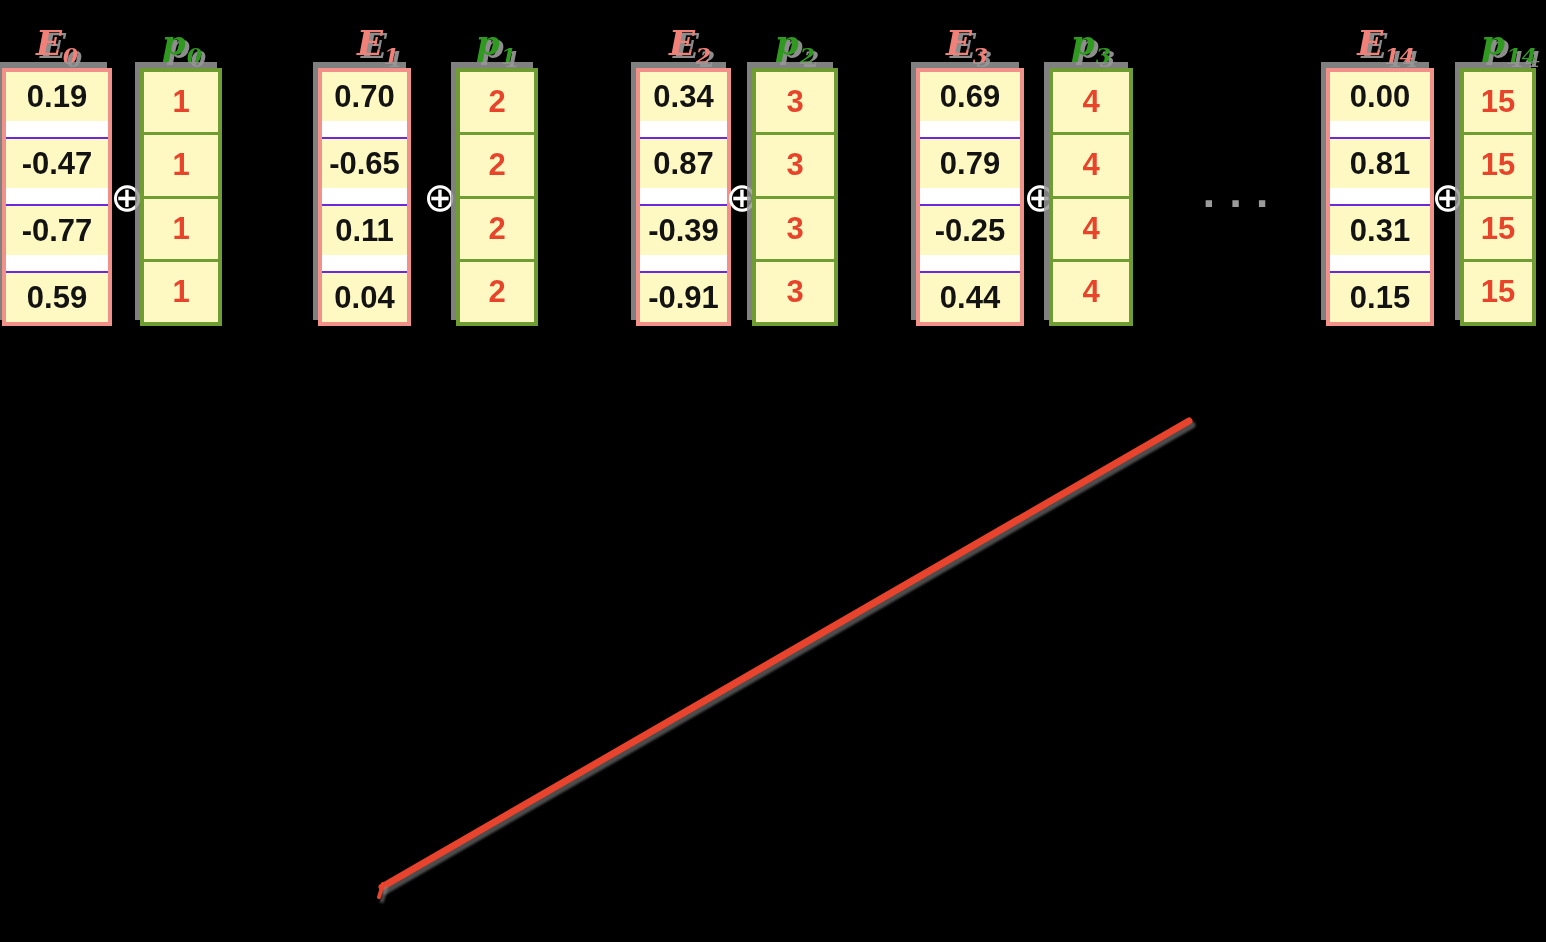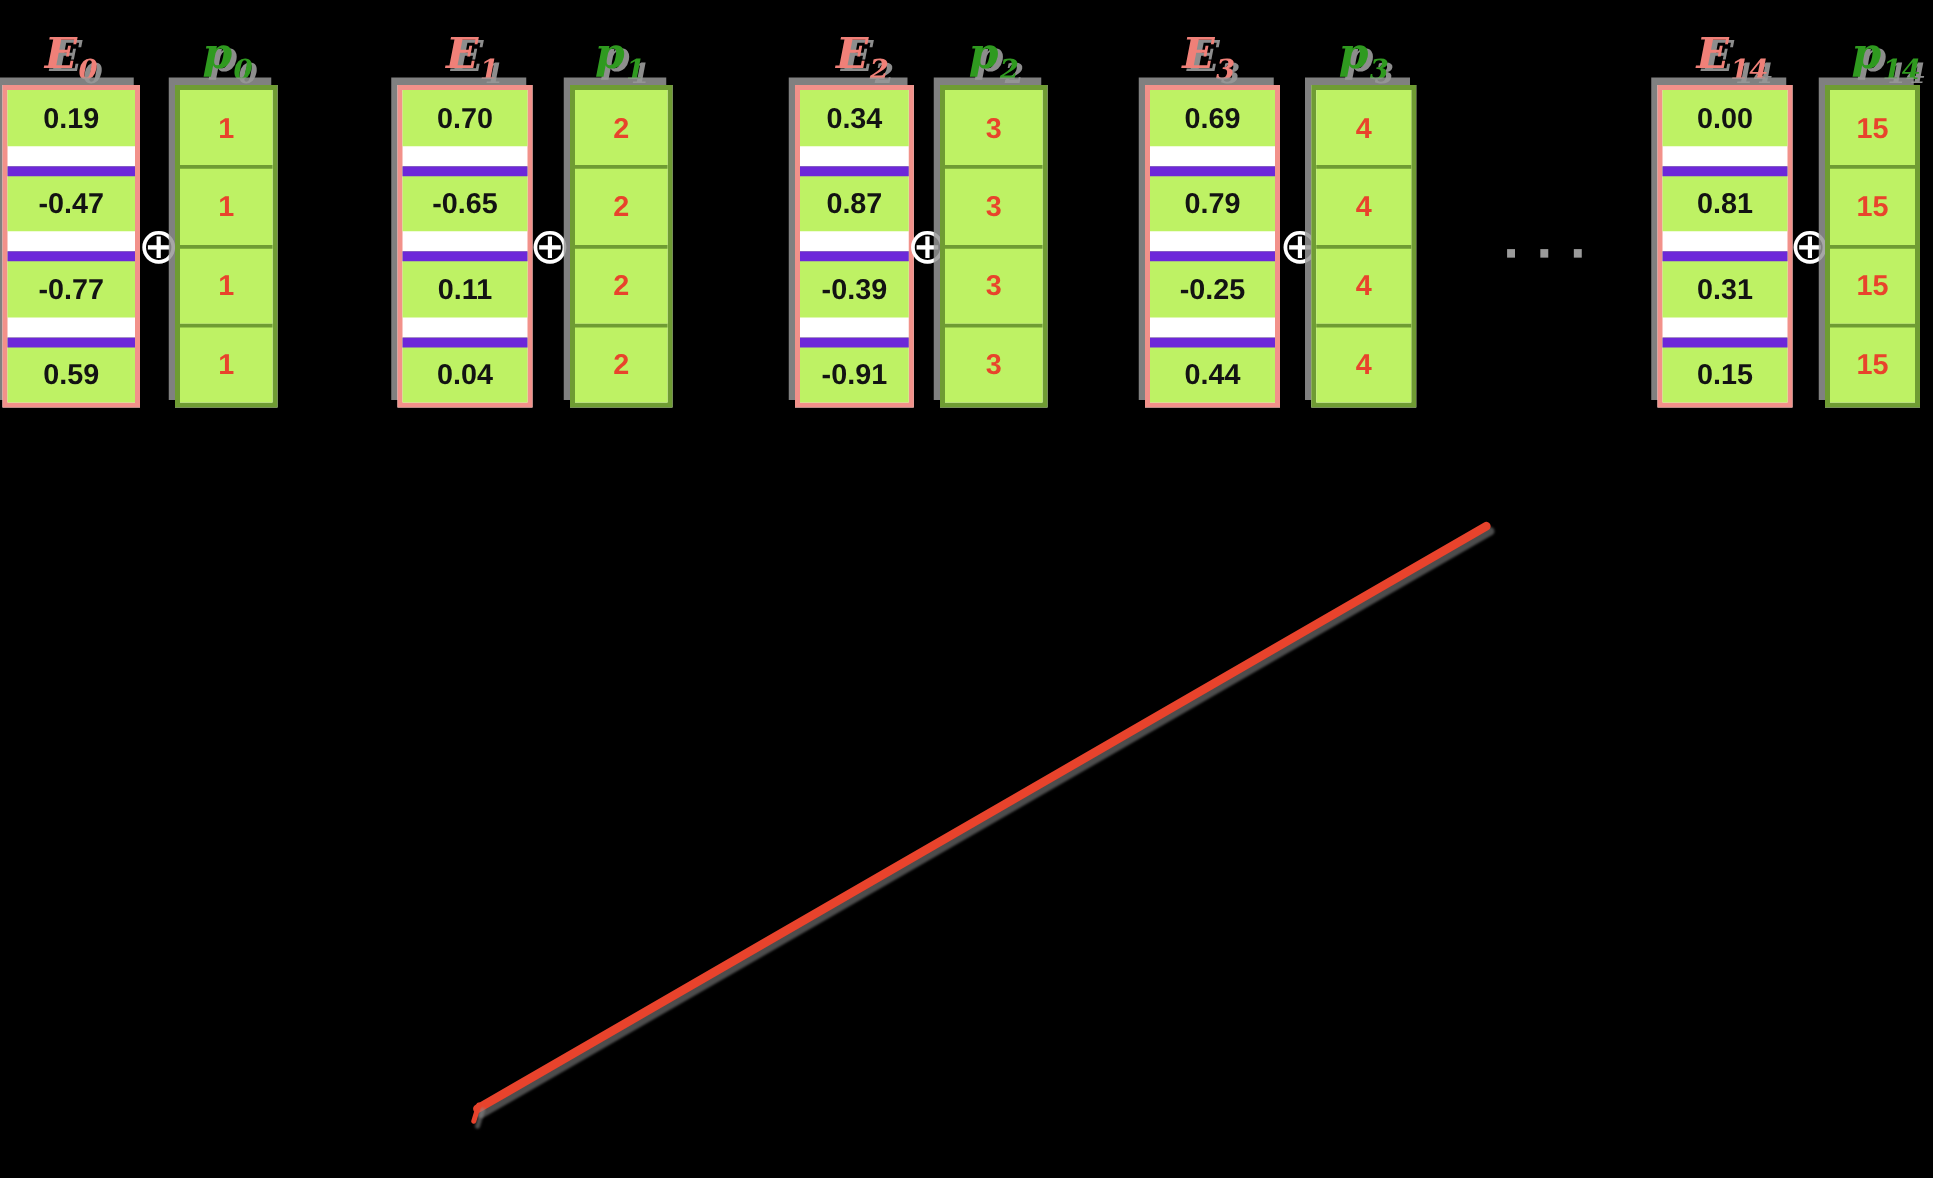--- a/index.html
+++ b/index.html
@@ -10,23 +10,23 @@
   
   .col{
     position:absolute;top:68px;height:258px;background:#fff;
     display:flex;flex-direction:column;box-sizing:border-box;
     box-shadow:-5px -6px 0 rgba(150,150,150,0.85);
   }
   .col.e{border:4px solid #f2918a;}
   .col.p{border:4px solid #6f9c33;}
   .cell{
     flex:1;display:flex;align-items:center;justify-content:center;
-    font-weight:bold;font-size:23px;color:#131313;background:#bef264;
+    font-weight:bold;font-size:31px;color:#131313;background:#fef9c3;
   }
-  .col.e .cell + .cell{border-top:8px solid #6d28d9;margin-top:16px;}
+  .col.e .cell + .cell{border-top:2px solid #6d28d9;margin-top:16px;}
   .col.p .cell + .cell{border-top:3px solid #6f9c33;}
   .col.p .cell{color:#e8442c;}
   
   .hdr{
     position:absolute;top:6px;height:44px;transform:translateX(-50%);
     font-family:"DejaVu Serif",serif;font-style:italic;font-weight:bold;
     white-space:nowrap;text-shadow:4px 3px 0 #8d8d8d;line-height:44px;margin-top:15px;
   }
   .hdr .base{font-size:34px;}
   .hdr .sub{font-size:22px;vertical-align:-9px;margin-left:1px;}
@@ -64,21 +64,21 @@
   <div class="op" style="left:127px">⊕</div>
   <div class="col p" style="left:140px;width:82px">
     <div class="cell">1</div>
     <div class="cell">1</div>
     <div class="cell">1</div>
     <div class="cell">1</div>
   </div>
 
   <div class="hdr e" style="left:378px"><span class="base">E</span><span class="sub">1</span></div>
   <div class="hdr p" style="left:496px"><span class="base">p</span><span class="sub">1</span></div>
-  <div class="col e" style="left:318px;width:108px">
+  <div class="col e" style="left:318px;width:93px">
     <div class="cell">0.70</div>
     <div class="cell">-0.65</div>
     <div class="cell">0.11</div>
     <div class="cell">0.04</div>
   </div>
   <div class="op" style="left:440px">⊕</div>
   <div class="col p" style="left:456px;width:82px">
     <div class="cell">2</div>
     <div class="cell">2</div>
     <div class="cell">2</div>

